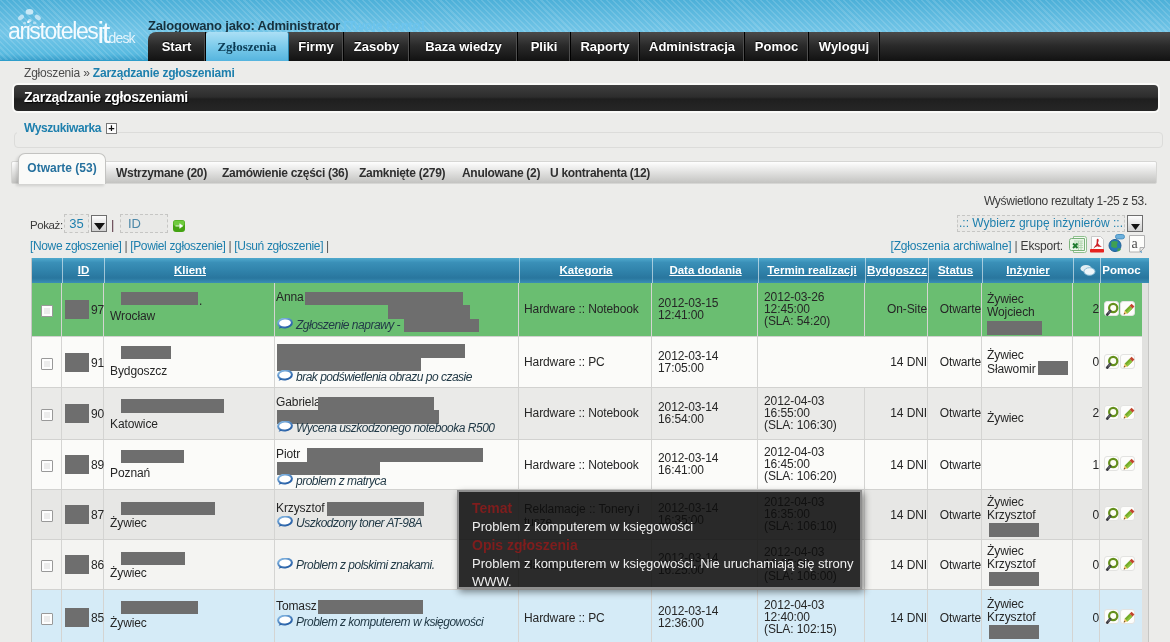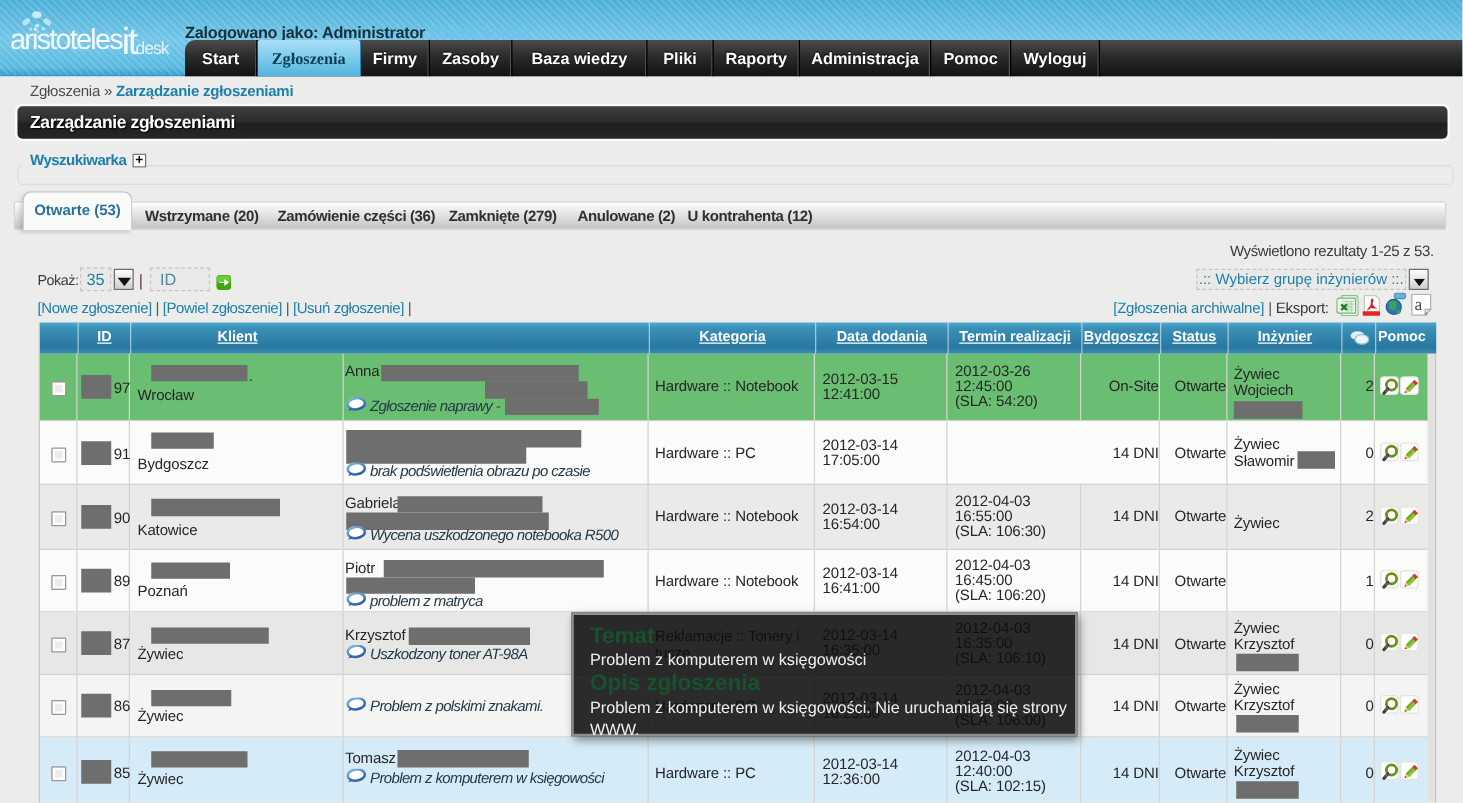--- a/index.html
+++ b/index.html
@@ -67,21 +67,21 @@
 .ctr{text-align:right;left:4px;right:0}
 #gutter{position:absolute;left:1110px;top:25px;width:7px;bottom:0;background:#e1e1df;border-right:1px solid #c6c6c4;}
 .cb{position:absolute;width:12px;height:12px;border:1px solid #999;background:#ececec;
  border-radius:1px;box-shadow:inset 0 0 0 2px #fdfdfd;}
 .idbox{position:absolute;width:24px;height:19px;background:#6e6e6e;}
 .abtn{position:absolute;width:15px;height:15px;background:#fdfdfb;border:1px solid #e3e3e1;border-radius:3px;}
 
 #tip{position:absolute;left:457px;top:490px;width:405px;height:99px;background:rgba(13,13,13,0.87);
  border:2px solid #8e8e8e;color:#efefef;font-size:13px;line-height:18px;
  padding:7px 2px 0 13px;box-shadow:2px 3px 7px rgba(0,0,0,0.45);z-index:50}
-#tip b{color:#14532d;font-size:18px}
+#tip b{color:#7f1d1d;font-size:14px}
 </style></head><body>
 
 <div id="hdr">
 <svg class="abs" style="left:0;top:0" width="70" height="55">
       <ellipse cx="29.5" cy="11.8" rx="3.9" ry="2.9" fill="#d6eefa" opacity="0.9"></ellipse>
       <ellipse cx="21" cy="17.5" rx="3.4" ry="2.2" fill="#cdeaf8" opacity="0.85" transform="rotate(-38 21 17.5)"></ellipse>
       <ellipse cx="37.8" cy="17.5" rx="3.4" ry="2.2" fill="#cdeaf8" opacity="0.85" transform="rotate(38 37.8 17.5)"></ellipse>
       <ellipse cx="29.7" cy="20.6" rx="1.9" ry="1.6" fill="#cdeaf8" opacity="0.85"></ellipse>
       <ellipse cx="34.7" cy="22.9" rx="1.8" ry="1.4" fill="#c4e6f6" opacity="0.8"></ellipse>
       <circle cx="24.6" cy="23.2" r="1.4" fill="#c4e6f6" opacity="0.8"></circle>

